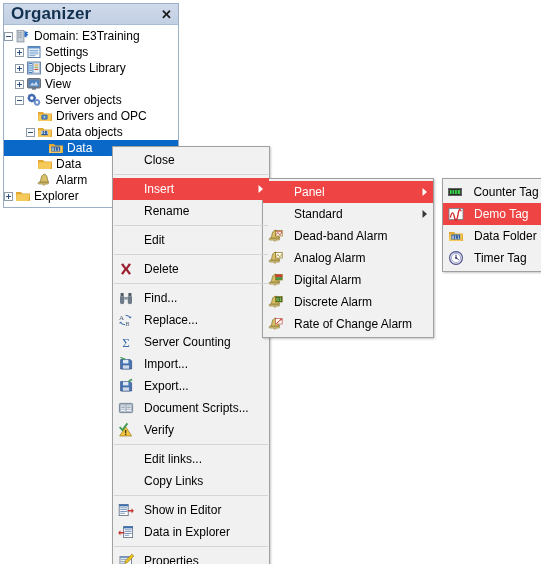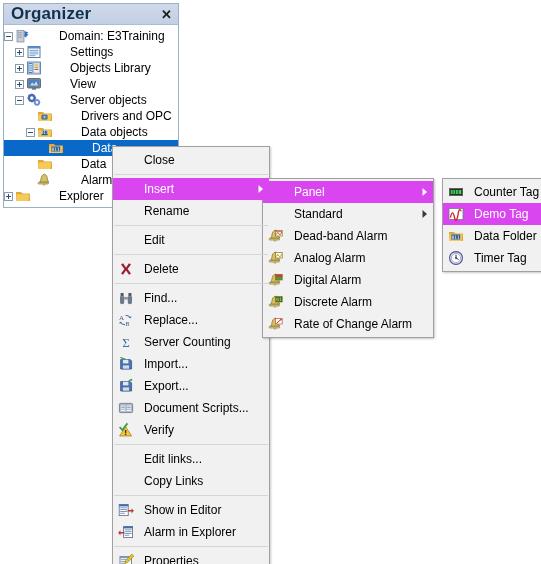--- a/index.html
+++ b/index.html
@@ -110,21 +110,21 @@
   }
   .tw-spacer { width: 11px; flex: 0 0 auto; }
   .tw-expander { display: flex; align-items: center; width: 11px; flex: 0 0 auto; }
   .ticon {
     width: 16px;
     height: 16px;
     flex: 0 0 auto;
     margin-right: 3px;
     position: relative;
   }
-  .tlabel { padding-right: 6px; margin-left: 25px; }
+  .tlabel { padding-right: 6px; }
 
   
   .menu {
     position: absolute;
     background: #f1f1f1;
     border: 1px solid #a0a0a0;
     box-sizing: border-box;
     padding: 2px 0;
     font-size: 12px;
     box-shadow: 1px 1px 2px rgba(0,0,0,0.22);
@@ -138,23 +138,24 @@
     background: #f1f1f1;
   }
   .mi {
     position: relative;
     height: 22px;
     display: flex;
     align-items: center;
     white-space: nowrap;
     padding-left: 0;
     z-index: 2;
+    justify-content: center;
   }
   .mi.hl {
-    background: #d946ef;
+    background: #ef4444;
     color: #ffffff;
   }
   .mi-icon {
     width: 25px;
     min-width: 25px;
     height: 20px;
     display: flex;
     align-items: center;
     justify-content: center;
     flex: 0 0 auto;
@@ -547,21 +548,21 @@
             <rect x="5.6" y="2.4" width="9" height="2" fill="#3f6fae"></rect>
             <g fill="#6f8cb5">
               <rect x="6.6" y="5.4" width="7" height=".9"></rect>
               <rect x="6.6" y="7.2" width="7" height=".9"></rect>
               <rect x="6.6" y="9" width="7" height=".9"></rect>
               <rect x="6.6" y="10.8" width="4.6" height=".9"></rect>
             </g>
             <path d="M6.4 8 h-4 v-1.8 l-2.2 2.6 2.2 2.6 V9.6 h4z" fill="#c3332e"></path>
           </svg>
         </div>
-        <div class="mi-label">Alarm in Explorer</div>
+        <div class="mi-label">Data in Explorer</div>
         <div class="mi-arrow"></div>
       </div>
       <div class="sep"></div>
       <div class="mi">
         <div class="mi-icon">
           <svg width="16" height="16" viewBox="0 0 16 16">
             <rect x="2" y="3.4" width="11.4" height="9.6" fill="#f6f8fb" stroke="#5a6b80" stroke-width=".8"></rect>
             <rect x="2" y="3.4" width="11.4" height="1.8" fill="#7d9ac4"></rect>
             <g fill="#8b9cb2">
               <rect x="3" y="6.2" width="6" height=".9"></rect>

